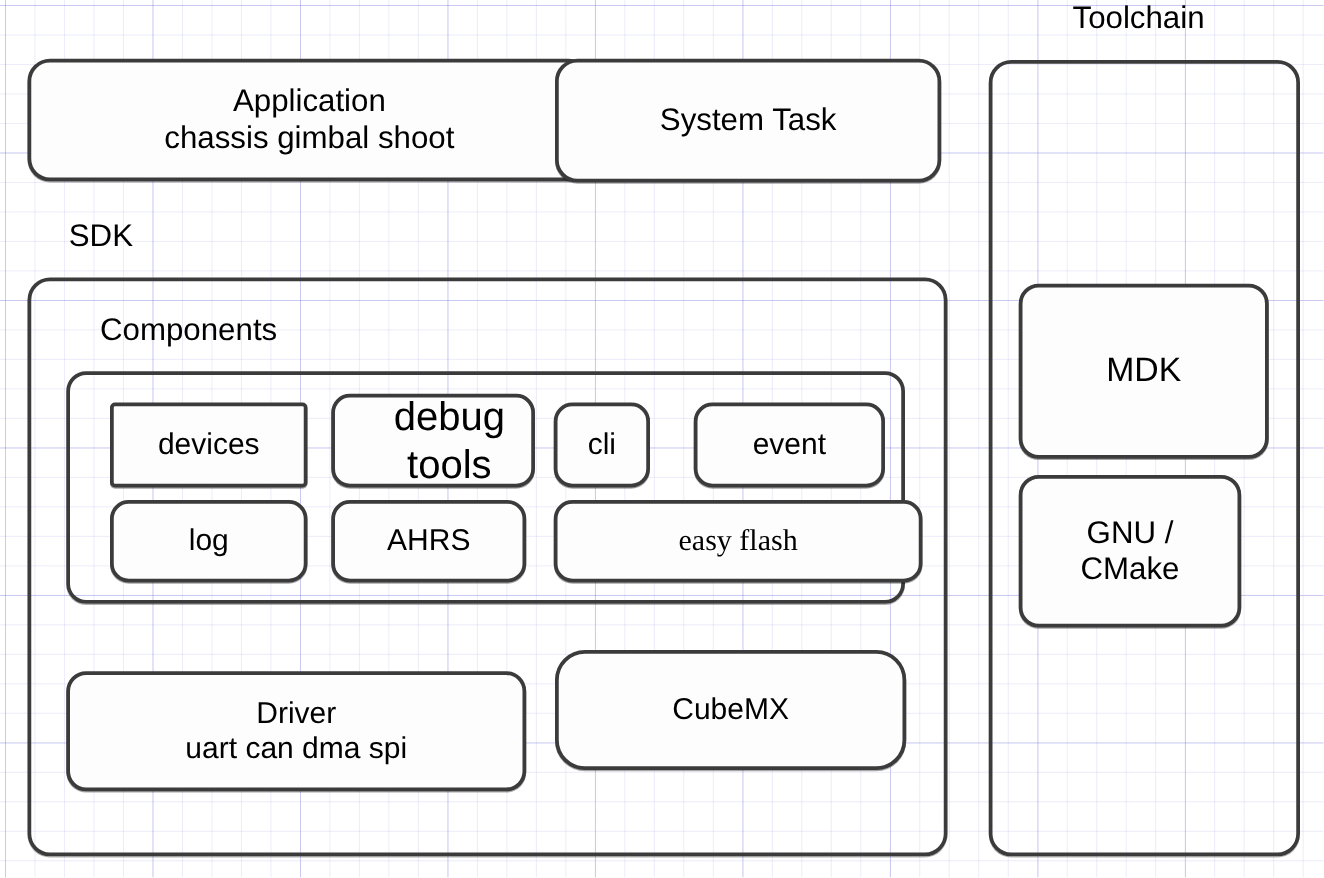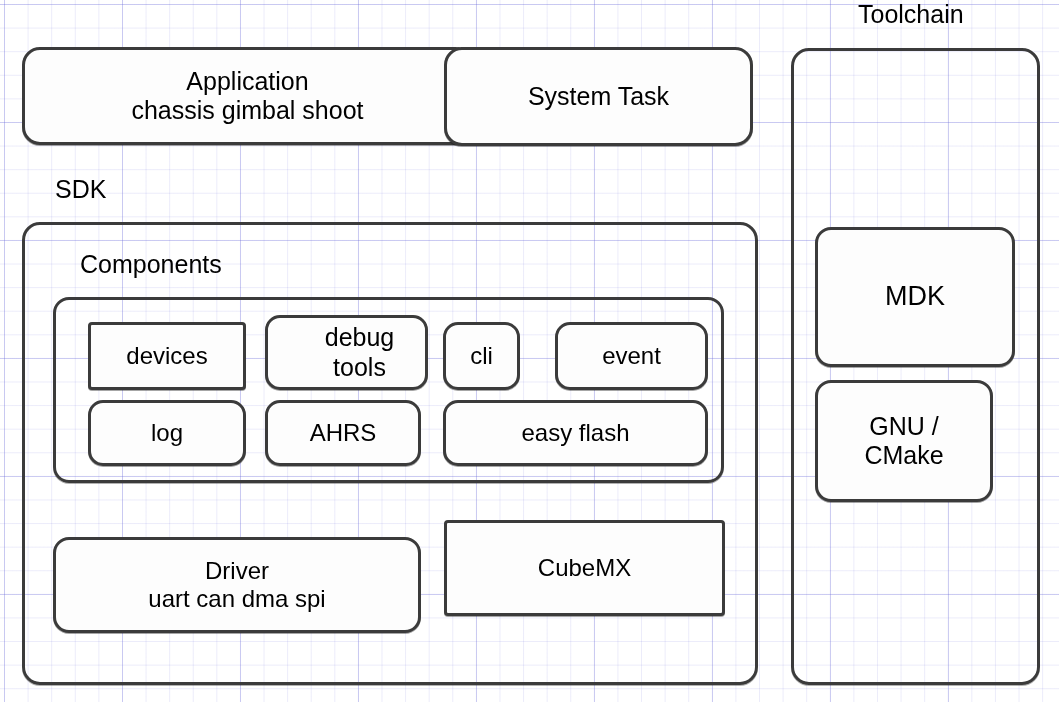--- a/index.html
+++ b/index.html
@@ -77,30 +77,30 @@
 
   #sdk-caption      { left:55px;  top:175px; }
   #toolchain-caption{ left:858px; top:0px;text-align:center;   }
 
   #sdk-panel    { left:22px;  top:222px; width:736px; height:463px; }
   #comp-panel   { left:53px;  top:297px; width:671px; height:186px; border-radius:16px; }
 
   #comp-caption { left:80px;  top:250px; font-size:25px; }
 
   #devices-box  { left:88px;  top:322px; width:158px; height:68px;  font-size:24px; border-radius:4px;}
-  #debug-box    { left:265px; top:315px; width:163px; height:75px;  font-size:25px; border-radius:15px;padding-left:26px;}
+  #debug-box    { left:265px; top:315px; width:163px; height:75px;  font-size:32px; border-radius:15px;padding-left:26px;}
   #cli-box      { left:443px; top:322px; width:77px;  height:68px;  font-size:24px; border-radius:15px;}
   #event-box    { left:555px; top:322px; width:153px; height:68px;  font-size:24px; border-radius:15px;}
 
   #log-box      { left:88px;  top:400px; width:158px; height:66px;  font-size:24px; border-radius:15px;}
   #ahrs-box     { left:265px; top:400px; width:156px; height:66px;  font-size:24px; border-radius:15px;}
-  #easyflash-box{ left:443px; top:400px; width:265px; height:66px;  font-size:24px; border-radius:15px;}
+  #easyflash-box{ left:443px; top:400px; width:295px; height:66px;  font-size:24px; border-radius:15px;font-family:Liberation Serif, serif;}
 
   #driver-box   { left:53px;  top:537px; width:368px; height:96px;  font-size:24px; border-radius:16px;}
-  #cubemx-box   { left:444px; top:520px; width:281px; height:96px;  font-size:24px; border-radius:4px;}
+  #cubemx-box   { left:444px; top:520px; width:281px; height:96px;  font-size:24px; border-radius:24px;}
 
   #toolchain-panel { left:791px; top:48px; width:249px; height:637px; border-radius:18px; }
   #mdk-box      { left:815px; top:227px; width:200px; height:140px; font-size:27px; border-radius:16px;}
   #gnu-box      { left:815px; top:380px; width:178px; height:122px; font-size:25px; border-radius:16px;}
 </style>
 </head>
 <body>
 
 <div id="canvas">
 

